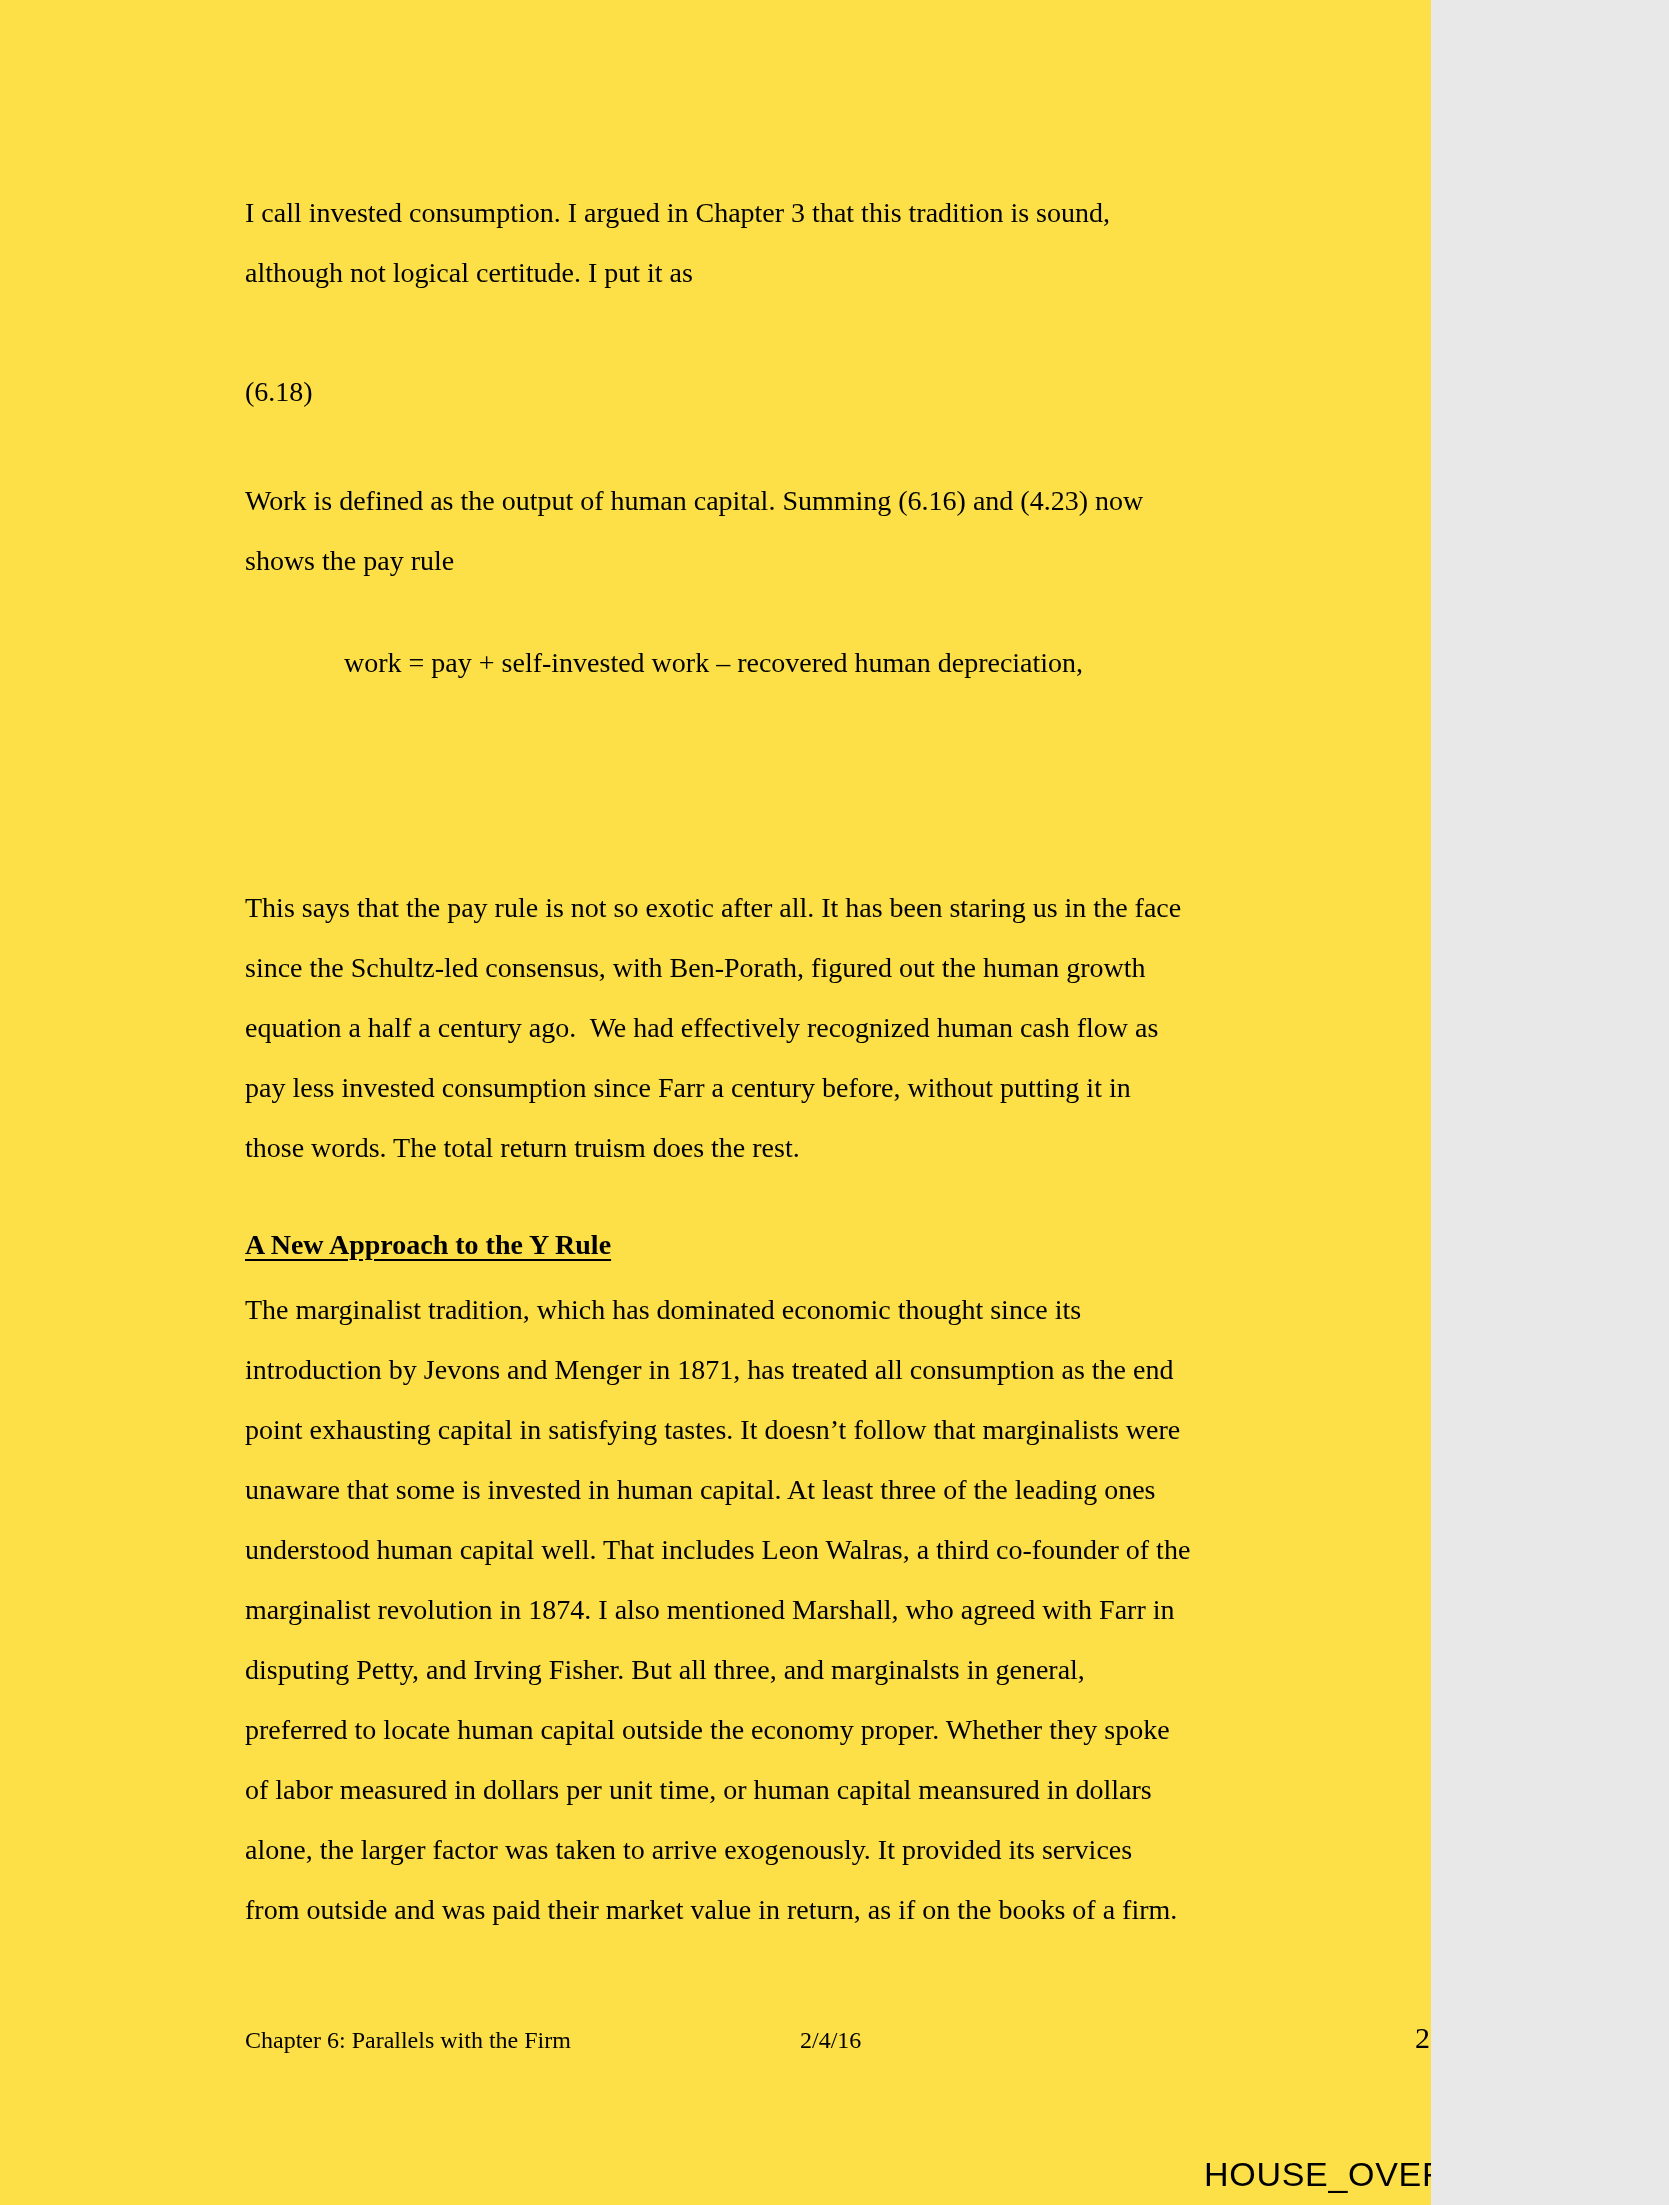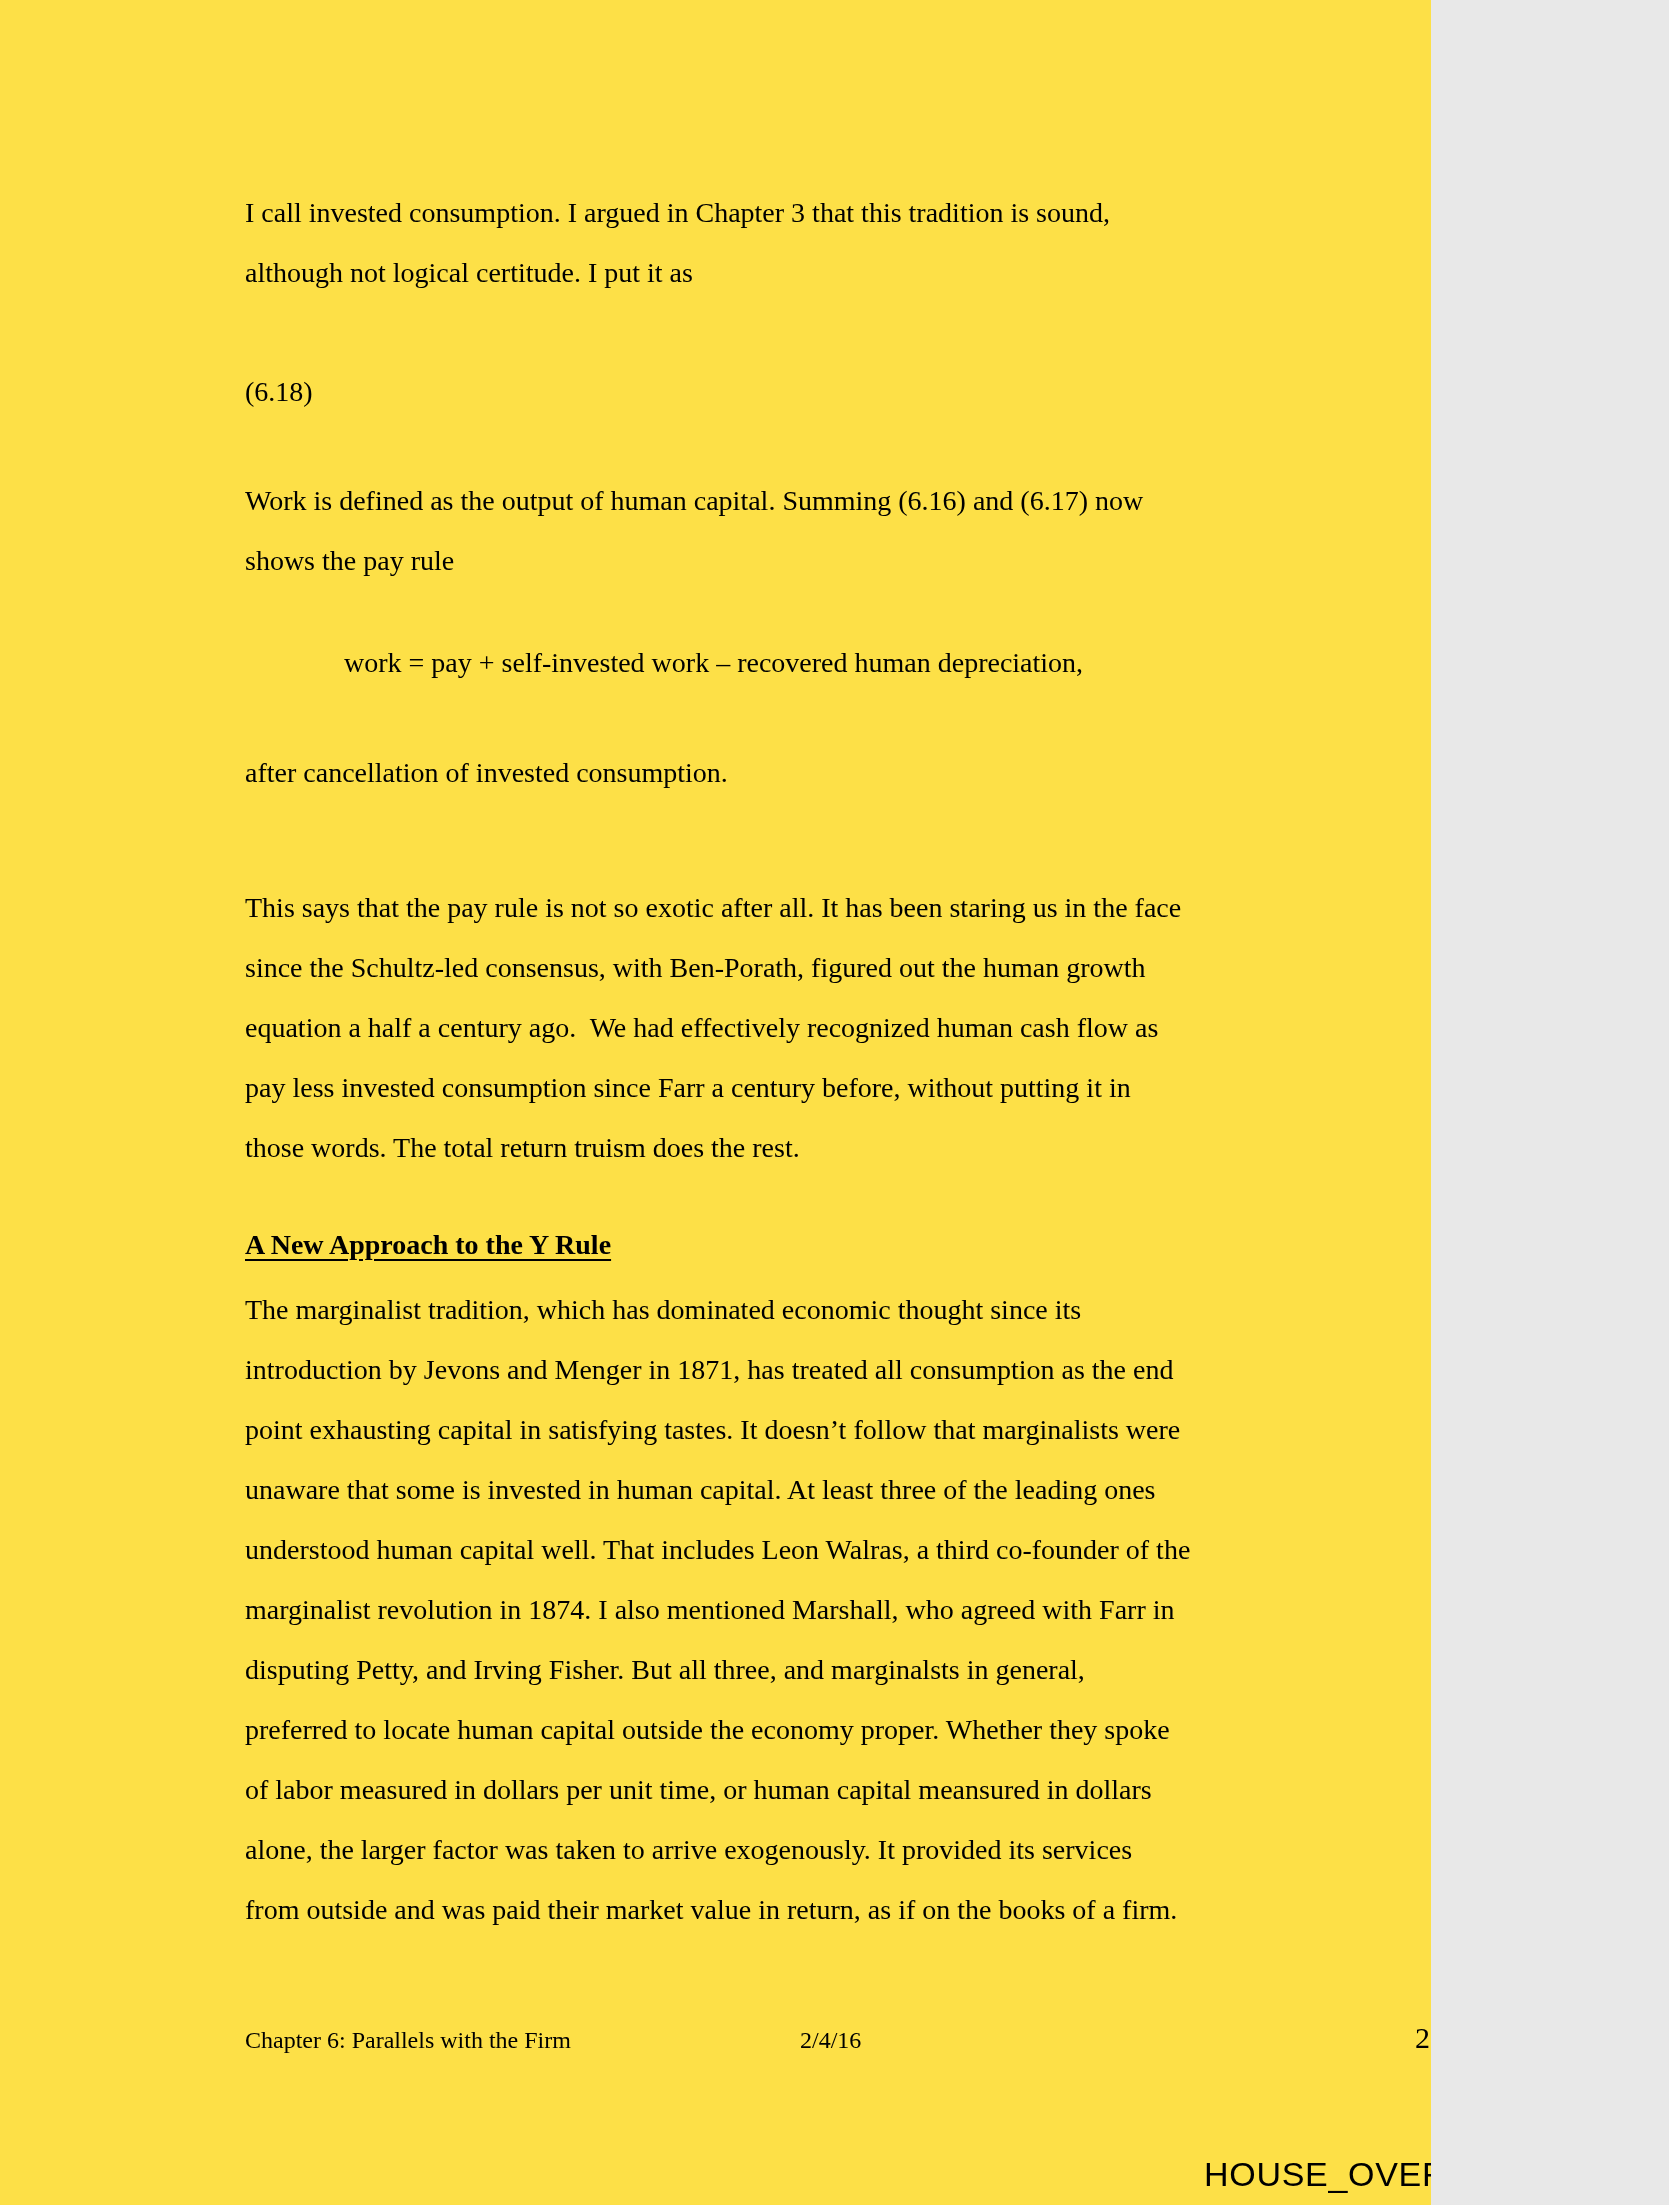--- a/index.html
+++ b/index.html
@@ -86,28 +86,27 @@
 
 <div class="page">
 
   <div id="p1" class="textblock">I call invested consumption. I argued in Chapter 3 that this tradition is sound,
 although not logical certitude. I put it as</div>
 
   <div id="eq1" class="eq-row">
     <span class="eq-number">(6.18)</span>
   </div>
 
-  <div id="p2" class="textblock">Work is defined as the output of human capital. Summing (6.16) and (6.17) now
+  <div id="p2" class="textblock">Work is defined as the output of human capital. Summing (6.16) and (4.23) now
 shows the pay rule</div>
 
   <div id="eq2" class="eq-row">
     <span class="eq-body">work = pay + self-invested work – recovered human depreciation,</span>
   </div>
 
-  <div id="p2after" class="textblock">after cancellation of invested consumption.</div>
 
   <div id="p3" class="textblock">This says that the pay rule is not so exotic after all. It has been staring us in the face
 since the Schultz-led consensus, with Ben-Porath, figured out the human growth
 equation a half a century ago.  We had effectively recognized human cash flow as
 pay less invested consumption since Farr a century before, without putting it in
 those words. The total return truism does the rest.</div>
 
   <div id="head1" class="heading">A New Approach to the Y Rule</div>
 
   <div id="p4" class="textblock">The marginalist tradition, which has dominated economic thought since its

